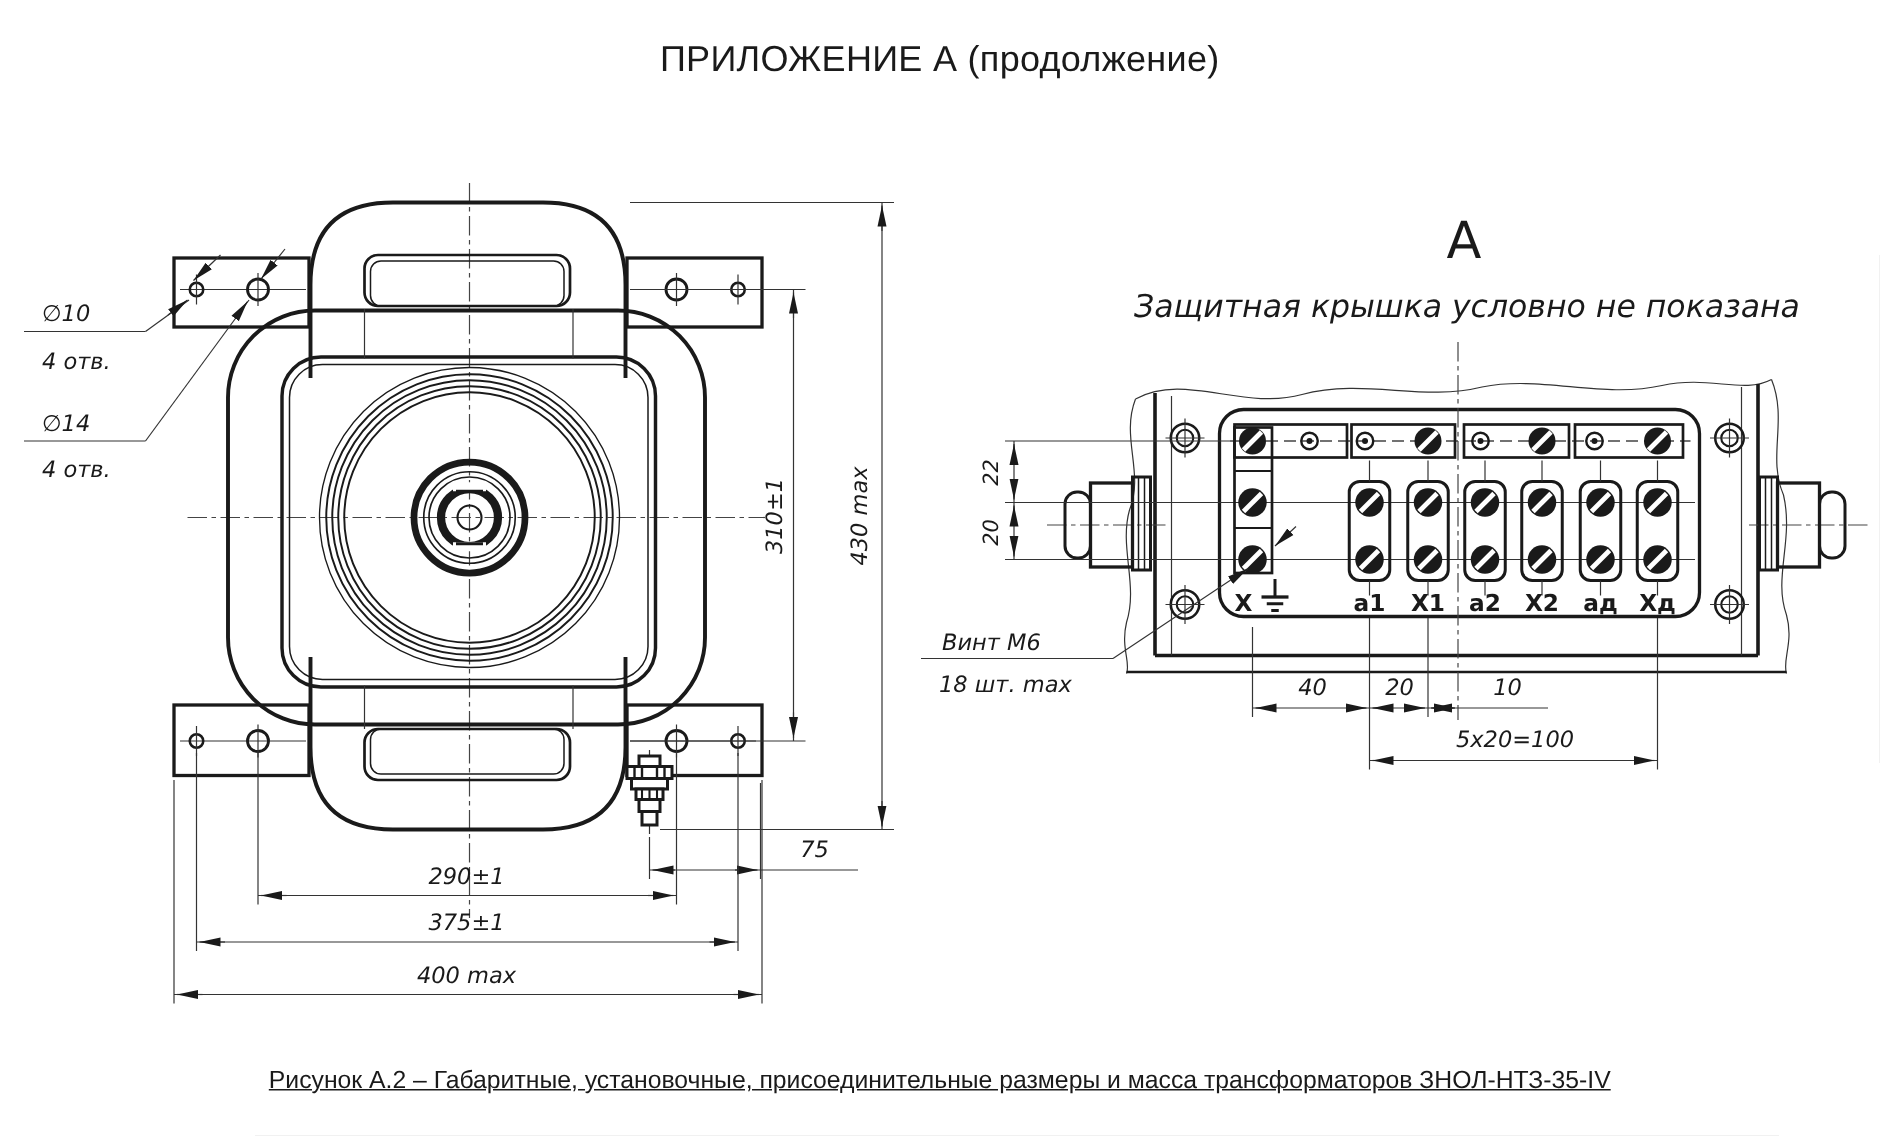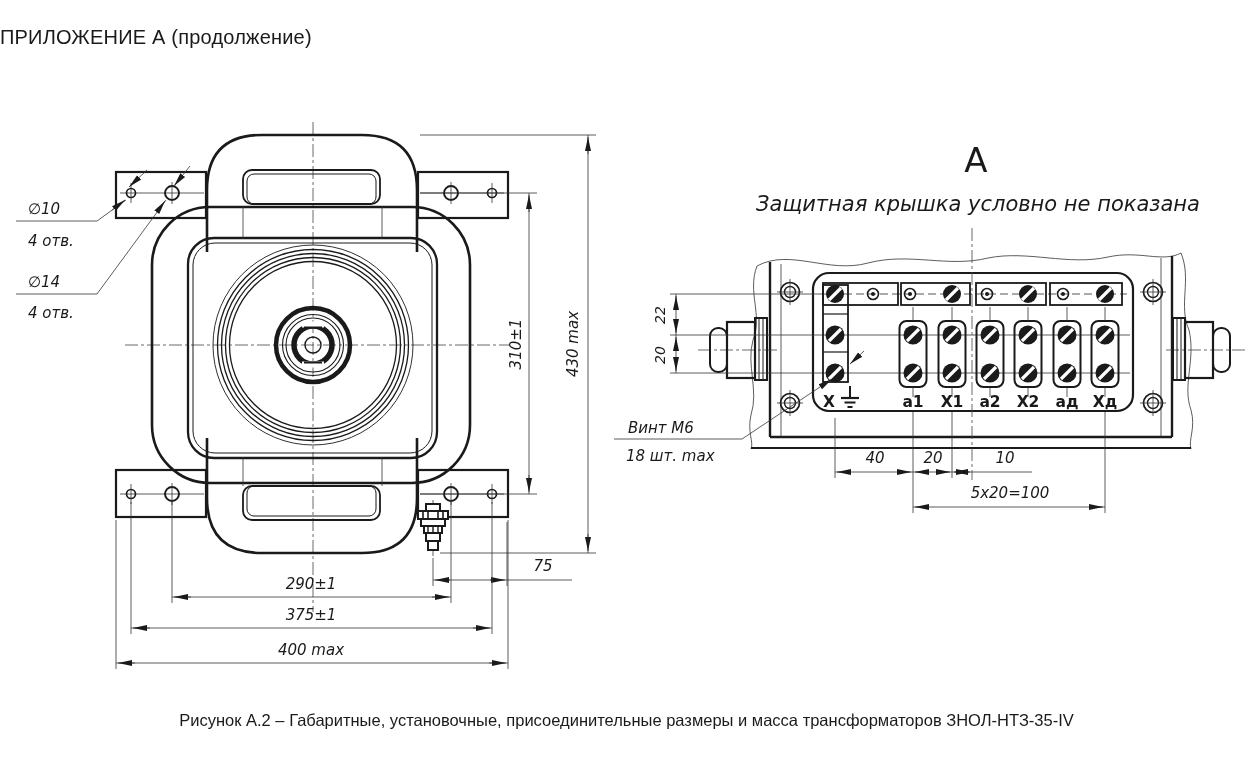--- a/index.html
+++ b/index.html
@@ -1,20 +1,20 @@
 <!DOCTYPE html>
 <html><head>
 <meta charset="utf-8">
 <style>
   html,body{margin:0;padding:0;background:#e8e8e8;}
   .canvas{position:relative;width:1253px;height:757px;background:#ffffff;overflow:hidden;
           font-family:"Liberation Sans", sans-serif;color:#1a1a1a;}
-  .title{position:absolute;top:26px;left:0;width:100%;
-         font-size:20px;letter-spacing:.2px;}
-  .caption{position:absolute;top:711px;left:0;width:100%;text-align:center;font-size:16.5px;}
+  .title{position:absolute;top:26px;left:0;width:100%;text-align:center;
+         font-size:24px;letter-spacing:.2px;}
+  .caption{position:absolute;top:711px;left:0;width:100%;text-align:center;font-size:16.5px;text-decoration:underline;}
   svg{position:absolute;}
   svg text{font-family:"DejaVu Sans", sans-serif;fill:#1a1a1a;}
   .dim{font-size:15px;font-style:italic;}
   .dimsm{font-size:14px;font-style:italic;}
   .term{font-size:15.5px;font-weight:700;}
   .viewA{font-size:34px;font-weight:400;}
   .note{font-size:21px;font-style:italic;}
   .ln{stroke:#1a1a1a;fill:none;}
   .thin{stroke:#333;stroke-width:.8;fill:none;}
   .cl{stroke:#444;stroke-width:.8;fill:none;stroke-dasharray:13 3 3 3;}

